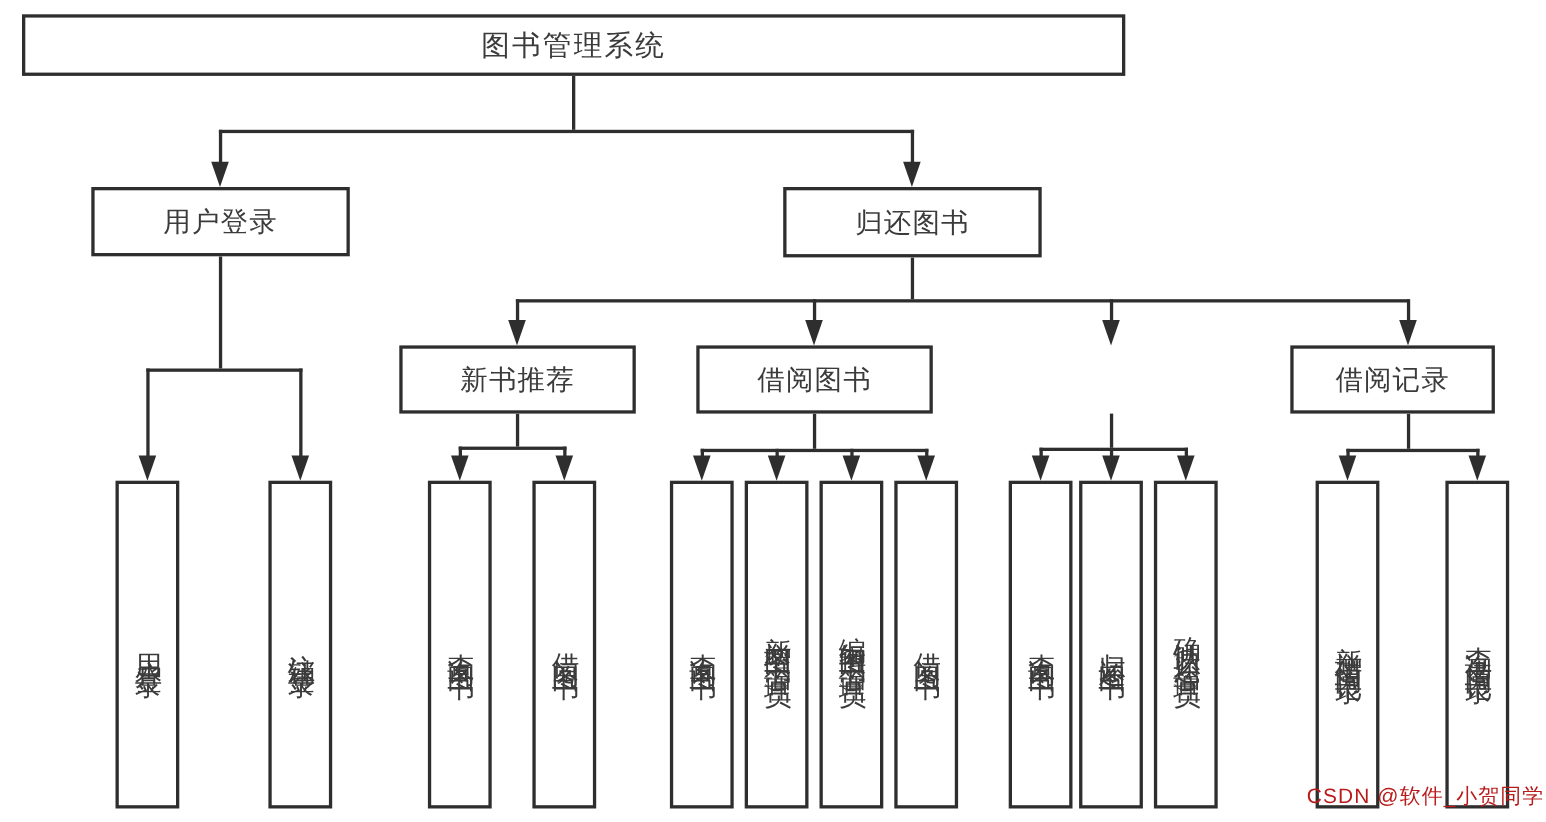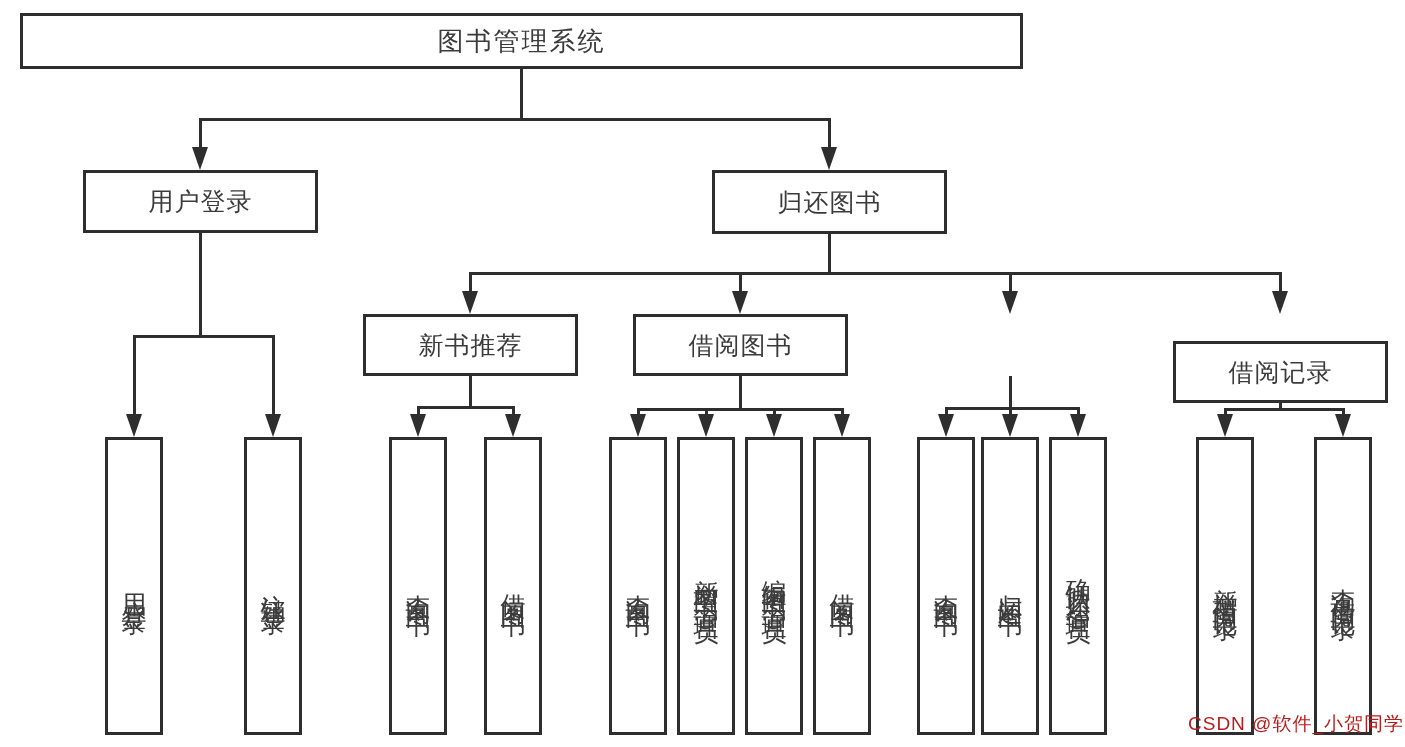--- a/index.html
+++ b/index.html
@@ -90,21 +90,21 @@
   <div class="arrow" style="left:1002px;top:291px;"></div>
   <div class="vline" style="left:1279px;top:272px;height:22px;"></div>
   <div class="arrow" style="left:1272px;top:291px;"></div>
 
   <div class="box" style="left:363px;top:314px;width:215px;height:62px;">
     <span>新书推荐</span>
   </div>
   <div class="box" style="left:633px;top:314px;width:215px;height:62px;">
     <span>借阅图书</span>
   </div>
-  <div class="box" style="left:1173px;top:314px;width:215px;height:62px;margin-top:27px;">
+  <div class="box" style="left:1173px;top:314px;width:186px;height:62px;">
     <span>借阅记录</span>
   </div>
 
   <div class="vline" style="left:469px;top:376px;height:30px;"></div>
   <div class="hline" style="left:417px;top:406px;width:98px;"></div>
   <div class="vline" style="left:417px;top:406px;height:12px;"></div>
   <div class="arrow" style="left:410px;top:414px;"></div>
   <div class="vline" style="left:512px;top:406px;height:12px;"></div>
   <div class="arrow" style="left:505px;top:414px;"></div>
 

